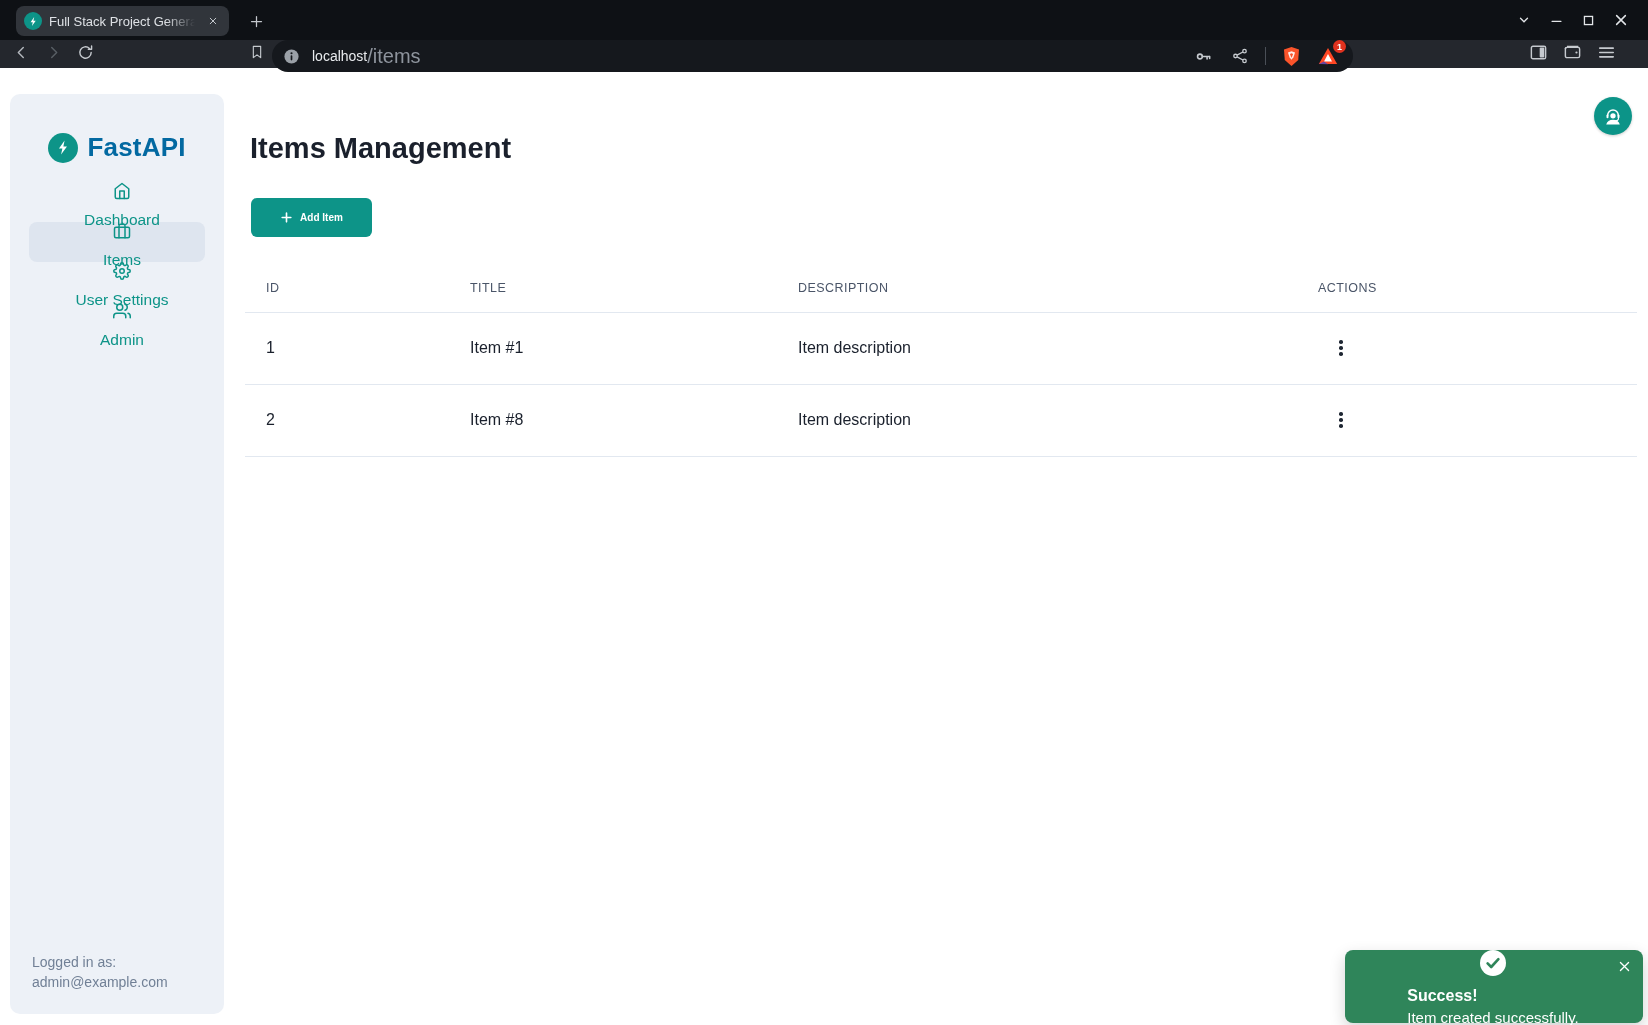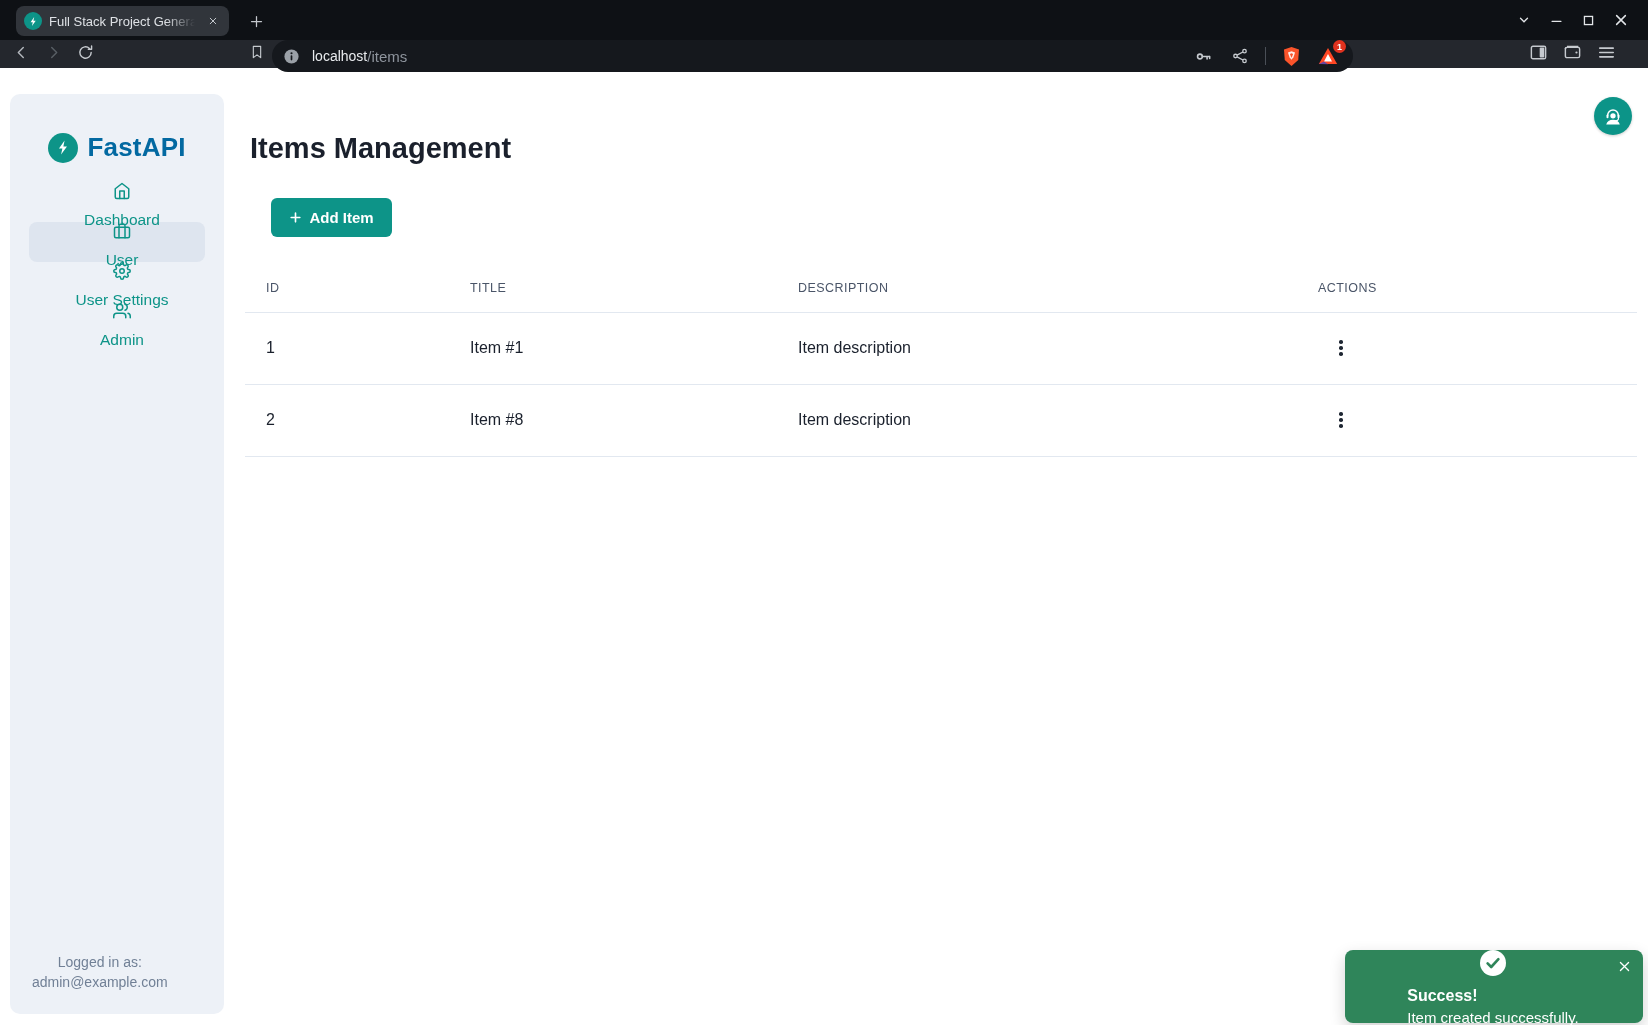--- a/index.html
+++ b/index.html
@@ -24,21 +24,21 @@
 
   .toolbar{position:relative;height:28px;background:#24272d;display:flex;align-items:flex-start;}
   .tbicon{width:24px;height:24px;display:flex;align-items:center;justify-content:center;color:#c6cacf;cursor:pointer;}
   .nav-group{display:flex;align-items:center;gap:8px;margin-left:9px;}
   .dim{color:#595f66;}
   .bookmark{margin-left:148px;}
   .urlbar{margin-left:3px;width:1081px;height:32px;border-radius:16px;background:#15181d;
        display:flex;align-items:center;padding:0 13px 0 11px;cursor:text;}
   .siteinfo{width:17px;height:17px;flex:0 0 auto;}
   .url-host{margin-left:12px;color:#e9ebee;font-size:14px;}
-  .url-path{color:#8e949d;font-size:15px;}
+  .url-path{color:#8e949d;font-size:20px;}
   .url-spacer{flex:1;}
   .pill-icons{display:flex;align-items:center;gap:13px;}
   .divider{width:1px;height:18px;background:#4a4f57;}
   .bat-wrap{position:relative;}
   .badge{position:absolute;top:-4px;right:-6px;min-width:13px;height:13px;border-radius:7px;
        background:#e0321f;color:#fff;font-size:9px;font-weight:bold;display:flex;
        align-items:center;justify-content:center;padding:0 3px;}
   .toolbar-spacer{flex:1;}
   .right-cluster{display:flex;align-items:center;gap:10px;margin-right:30px;}
 
@@ -48,30 +48,30 @@
   .sidebar{position:absolute;left:10px;top:13px;width:214px;height:920px;background:#edf1f7;border-radius:10px;}
   .logo{margin-top:38px;display:flex;align-items:center;justify-content:center;gap:9px;}
   .logo-circle{width:30px;height:30px;border-radius:50%;background:#0d9488;display:flex;
        align-items:center;justify-content:center;}
   .logo-text{font-size:26px;font-weight:600;color:#0369a1;letter-spacing:.2px;}
   .nav{position:absolute;left:19px;right:19px;top:88px;}
   .nav-item{height:40px;border-radius:8px;display:flex;align-items:center;padding-left:10px;gap:11px;
        color:#0d9488;font-size:15.5px;cursor:pointer;flex-direction:column;}
   .nav-item.active{background:#dee5ef;}
   .nav-ico{width:18px;height:18px;flex:0 0 auto;color:#0d9488;}
-  .side-footer{position:absolute;left:22px;bottom:22px;color:#718096;font-size:14px;line-height:20px;text-align:center;}
+  .side-footer{position:absolute;left:22px;bottom:22px;color:#718096;font-size:14px;line-height:20px;}
 
   .avatar-btn{position:absolute;left:1594px;top:16px;width:38px;height:38px;border-radius:50%;
        background:#0c9488;display:flex;align-items:center;justify-content:center;cursor:pointer;
        box-shadow:0 1px 3px rgba(0,0,0,.2);}
 
   .page-title{position:absolute;left:250px;top:53px;font-size:29px;font-weight:700;color:#1a202c;line-height:1;}
   .add-btn{position:absolute;left:251px;top:117px;width:121px;height:39px;border:none;border-radius:6px;
-       background:#0d9488;color:#fff;font-size:15px;font-weight:700;display:flex;align-items:center;
-       justify-content:center;gap:7px;cursor:pointer;margin-left:20px;}
+       background:#0d9488;color:#fff;font-size:10px;font-weight:700;display:flex;align-items:center;
+       justify-content:center;gap:7px;cursor:pointer;}
 
   .items-table{position:absolute;left:245px;top:174px;width:1392px;border-collapse:collapse;table-layout:fixed;}
   .items-table th{height:57px;vertical-align:bottom;padding:0 0 17px 21px;text-align:left;
        font-size:12.5px;font-weight:400;letter-spacing:.45px;color:#4a5568;border-bottom:1px solid #e2e8f0;}
   .items-table td{height:72px;padding:0 0 0 21px;font-size:16px;color:#1a202c;border-bottom:1px solid #e2e8f0;}
   .kebab-btn{width:40px;height:40px;margin-left:3px;border:none;background:transparent;display:flex;
        flex-direction:column;align-items:center;justify-content:center;gap:2.5px;cursor:pointer;}
   .kebab-btn i{width:3.5px;height:3.5px;border-radius:50%;background:#1f2733;}
 
   .toast{position:absolute;left:1345px;top:869px;width:298px;height:73px;background:#2f855a;border-radius:8px;
@@ -244,21 +244,21 @@
           </span>
           <span>Dashboard</span>
         </div>
         <div class="nav-item active">
           <span class="nav-ico">
             <svg width="18" height="18" viewBox="0 0 24 24" fill="none" stroke="currentColor" stroke-width="2" stroke-linecap="round" stroke-linejoin="round">
                 <rect x="2" y="7" width="20" height="14" rx="2"></rect>
                 <path d="M16 21V5a2 2 0 0 0-2-2h-4a2 2 0 0 0-2 2v16"></path>
               </svg>
           </span>
-          <span>User</span>
+          <span>Items</span>
         </div>
         <div class="nav-item">
           <span class="nav-ico">
             <svg width="18" height="18" viewBox="0 0 24 24" fill="none" stroke="currentColor" stroke-width="2" stroke-linecap="round" stroke-linejoin="round">
                 <circle cx="12" cy="12" r="3"></circle>
                 <path d="M19.4 15a1.65 1.65 0 0 0 .33 1.82l.06.06a2 2 0 0 1 0 2.83 2 2 0 0 1-2.83 0l-.06-.06a1.65 1.65 0 0 0-1.82-.33 1.65 1.65 0 0 0-1 1.51V21a2 2 0 0 1-2 2 2 2 0 0 1-2-2v-.09A1.65 1.65 0 0 0 9 19.4a1.65 1.65 0 0 0-1.82.33l-.06.06a2 2 0 0 1-2.83 0 2 2 0 0 1 0-2.83l.06-.06a1.65 1.65 0 0 0 .33-1.82 1.65 1.65 0 0 0-1.51-1H3a2 2 0 0 1-2-2 2 2 0 0 1 2-2h.09A1.65 1.65 0 0 0 4.6 9a1.65 1.65 0 0 0-.33-1.82l-.06-.06a2 2 0 0 1 0-2.83 2 2 0 0 1 2.83 0l.06.06a1.65 1.65 0 0 0 1.82.33H9a1.65 1.65 0 0 0 1-1.51V3a2 2 0 0 1 2-2 2 2 0 0 1 2 2v.09a1.65 1.65 0 0 0 1 1.51 1.65 1.65 0 0 0 1.82-.33l.06-.06a2 2 0 0 1 2.83 0 2 2 0 0 1 0 2.83l-.06.06a1.65 1.65 0 0 0-.33 1.82V9a1.65 1.65 0 0 0 1.51 1H21a2 2 0 0 1 2 2 2 2 0 0 1-2 2h-.09a1.65 1.65 0 0 0-1.51 1z"></path>
               </svg>
           </span>
           <span>User Settings</span>
         </div>

